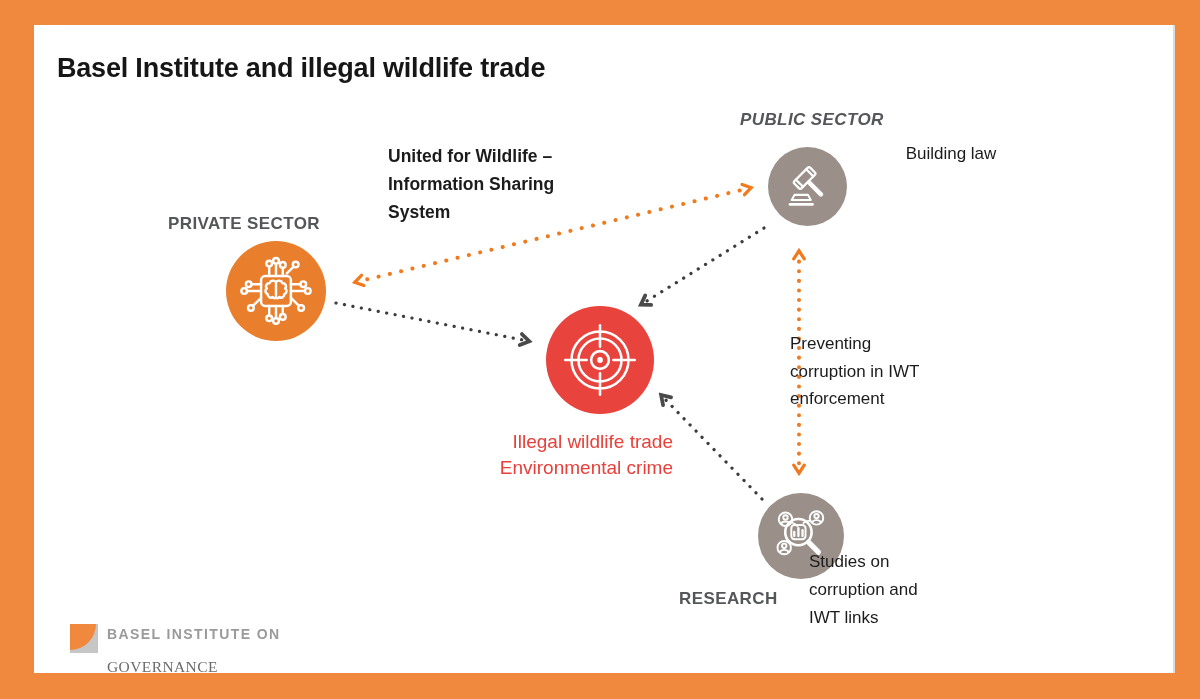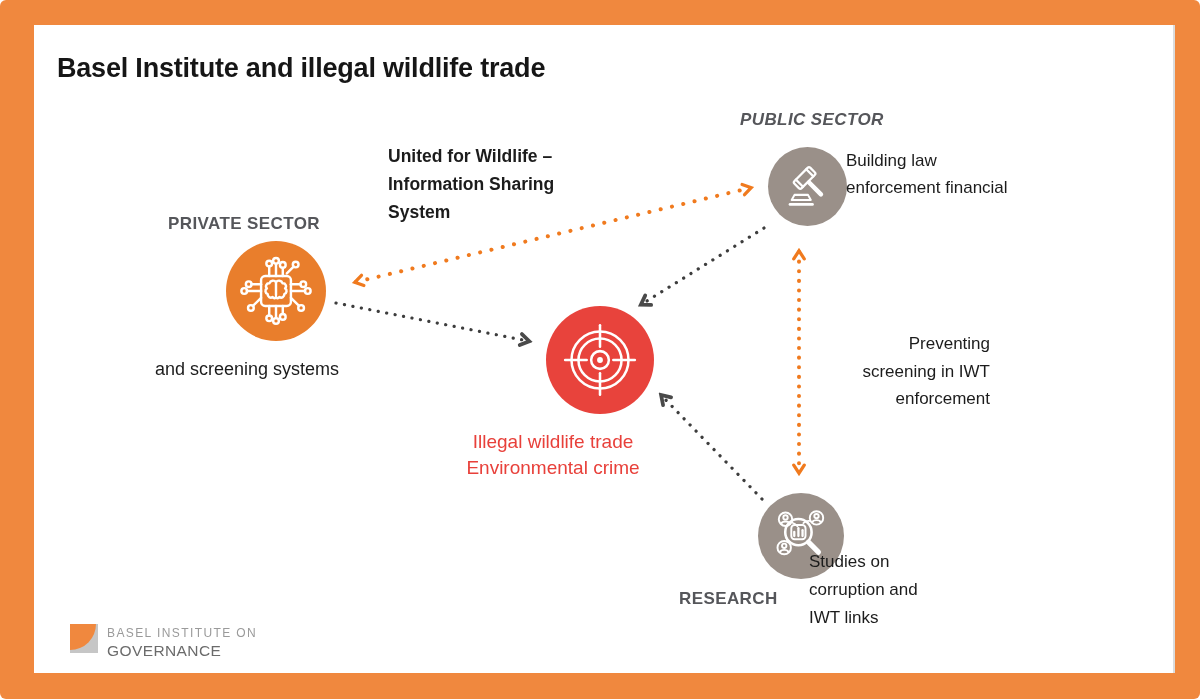--- a/index.html
+++ b/index.html
@@ -3,49 +3,49 @@
 <meta charset="utf-8">
 <style>
   :root{
     --frame-orange:#F0883E; --node-orange:#E97E2C; --arrow-orange:#F07A1E;
     --node-taupe:#9A9089; --node-red:#E8433C; --text-red:#E8403A;
     --text-dark:#1C1C1C; --label-gray:#55565A; --arrow-dark:#3D3D3D;
     --logo-gray:#C6C6C6; --logo-text-light:#9A9A9A; --logo-text-dark:#6B6B6B;
   }
   html,body{margin:0;padding:0;}
   body{font-family:"Liberation Sans","DejaVu Sans",sans-serif;}
-  .canvas{position:relative;width:1200px;height:699px;background:var(--frame-orange);overflow:hidden;border-radius:6px;}
+  .canvas{position:relative;width:1200px;height:699px;background:var(--frame-orange);overflow:hidden;}
   .white-panel{position:absolute;left:34px;top:25px;width:1139px;height:648px;background:#fff;border-right:2px solid #dcdcdc;}
   .abs{position:absolute;}
   .title{left:57px;top:53px;font-size:27px;font-weight:700;color:#161616;letter-spacing:-0.2px;}
   .sector-label{font-size:17px;font-weight:700;color:var(--label-gray);letter-spacing:0.4px;}
   .node-circle{border-radius:50%;display:flex;align-items:center;justify-content:center;}
   .caption{font-size:17px;line-height:27px;color:var(--text-dark);}
   .caption div{white-space:nowrap;}
   .cap-united{left:388px;top:142px;width:240px;text-align:left;font-size:17.5px;line-height:28px;font-weight:bold;}
-  .cap-building{left:846px;top:147px;width:210px;text-align:left;line-height:27px;}
+  .cap-building{left:846px;top:140px;width:210px;text-align:center;line-height:27px;}
   .cap-support{left:155px;top:356px;width:240px;text-align:left;font-size:18px;line-height:26px;}
-  .cap-illegal{left:433px;top:429px;width:240px;text-align:center;font-size:19px;line-height:26px;color:var(--text-red);}
-  .cap-preventing{left:790px;top:330px;width:200px;text-align:right;line-height:27.5px;}
+  .cap-illegal{left:433px;top:429px;width:240px;text-align:right;font-size:19px;line-height:26px;color:var(--text-red);}
+  .cap-preventing{left:790px;top:330px;width:200px;text-align:left;line-height:27.5px;}
   .cap-studies{left:809px;top:548px;width:200px;line-height:28px;}
   .edges-svg{position:absolute;left:0;top:0;width:1200px;height:699px;pointer-events:none;}
   .dot-orange{stroke:var(--arrow-orange);stroke-width:4;fill:none;stroke-linecap:round;}
   .dot-dark{stroke:var(--arrow-dark);stroke-width:3.2;fill:none;stroke-linecap:round;}
   .dash-long{stroke-dasharray:0.1 11.5;}
   .dash-mid{stroke-dasharray:0.1 9.5;}
   .dash-dark{stroke-dasharray:0.1 8.5;}
   .mko{fill:none;stroke:var(--arrow-orange);stroke-width:2.6;stroke-linecap:round;stroke-linejoin:miter;}
   .mkk{fill:none;stroke:#4A4A4A;stroke-width:2.8;stroke-linecap:round;stroke-linejoin:miter;}
   .icon-stroke{fill:none;stroke:#fff;stroke-linecap:round;stroke-linejoin:round;}
   .logo{left:70px;top:624px;display:flex;align-items:flex-start;}
   .logo-mark{position:relative;width:28px;height:29px;background:var(--logo-gray);}
   .logo-mark-orange{position:absolute;left:0;top:0;width:26px;height:26px;background:var(--frame-orange);border-radius:0 0 100% 0;}
   .logo-text{margin-left:9px;padding-top:2px;}
-  .logo-top{font-size:12px;letter-spacing:1.4px;color:var(--logo-text-light);font-weight:400;}
-  .logo-bottom{font-size:15.5px;letter-spacing:0.4px;color:var(--logo-text-dark);margin-top:2px;}
+  .logo-top{font-size:14px;letter-spacing:1.4px;color:var(--logo-text-light);font-weight:700;}
+  .logo-bottom{font-size:15.5px;letter-spacing:0.4px;color:var(--logo-text-dark);margin-top:16px;font-family:Liberation Serif, serif;}
 </style>
 </head>
 <body>
 
 <div class="canvas">
   <div class="white-panel"></div>
 
   <svg class="edges-svg" viewBox="0 0 1200 699">
     <defs>
       <marker id="mo" viewBox="0 0 12 12" markerWidth="15" markerHeight="15" refX="8.5" refY="6" orient="auto-start-reverse" markerUnits="userSpaceOnUse">
@@ -82,21 +82,20 @@
         <line x1="14.5" y1="11.5" x2="14.5" y2="20.5" transform="rotate(-45 21 16)"></line>
         <line x1="27.5" y1="11.5" x2="27.5" y2="20.5" transform="rotate(-45 21 16)"></line>
         <line x1="25" y1="20" x2="35.5" y2="30.5" stroke-width="4"></line>
         <path d="M12,31 h12 l2.5,4.5 h-17 Z" stroke-width="1.8"></path>
         <line x1="8" y1="39.5" x2="28" y2="39.5" stroke-width="2.4"></line>
       </g>
     </svg>
   </div>
   <div class="abs caption cap-building">
     <div>Building law</div>
-    <div>enforcement financial</div>
   </div>
 
   <div class="abs caption cap-united">
     <div>United for Wildlife –</div>
     <div>Information Sharing</div>
     <div>System</div>
   </div>
 
   <div class="abs sector-label" style="left:168px;top:214px;">PRIVATE SECTOR</div>
   <div class="abs node-circle" style="left:226px;top:241px;width:100px;height:100px;background:var(--node-orange);">
@@ -129,21 +128,20 @@
         <line x1="17" y1="23" x2="10" y2="23"></line>
           <circle cx="7.9" cy="23" r="2.1"></circle>
         <line x1="17" y1="28" x2="6.5" y2="28"></line>
           <circle cx="4.6" cy="28" r="2.1"></circle>
         <line x1="17" y1="33" x2="11" y2="39"></line>
           <circle cx="9.5" cy="40.5" r="2.1"></circle>
       </g>
     </svg>
   </div>
   <div class="abs caption cap-support">
-    <div>and screening systems</div>
   </div>
 
   <div class="abs node-circle" style="left:546px;top:306px;width:108px;height:108px;background:var(--node-red);">
     <svg width="76" height="76" viewBox="-30 -30 60 60">
       <g class="icon-stroke" stroke-width="2">
         <circle cx="0" cy="0" r="22.5"></circle>
         <circle cx="0" cy="0" r="17"></circle>
         <circle cx="0" cy="0" r="7"></circle>
         <circle cx="0" cy="0" r="2.3" fill="#fff" stroke="none"></circle>
         <line x1="0" y1="-27.5" x2="0" y2="-10.5"></line>
@@ -153,21 +151,21 @@
       </g>
     </svg>
   </div>
   <div class="abs caption cap-illegal">
     <div>Illegal wildlife trade</div>
     <div>Environmental crime</div>
   </div>
 
   <div class="abs caption cap-preventing">
     <div>Preventing</div>
-    <div>screening in IWT</div>
+    <div>corruption in IWT</div>
     <div>enforcement</div>
   </div>
 
   <div class="abs node-circle" style="left:758px;top:493px;width:86px;height:86px;background:var(--node-taupe);">
     <svg width="62" height="62" viewBox="0 0 48 48">
       <g class="icon-stroke" stroke-width="1.5">
         <circle cx="12" cy="11" r="5.2"></circle>
         <circle cx="12" cy="9.6" r="1.7"></circle>
         <path d="M8.8,14.3 c0.7,-2.1 5.7,-2.1 6.4,0"></path>
         <circle cx="36" cy="10" r="5.2"></circle>

